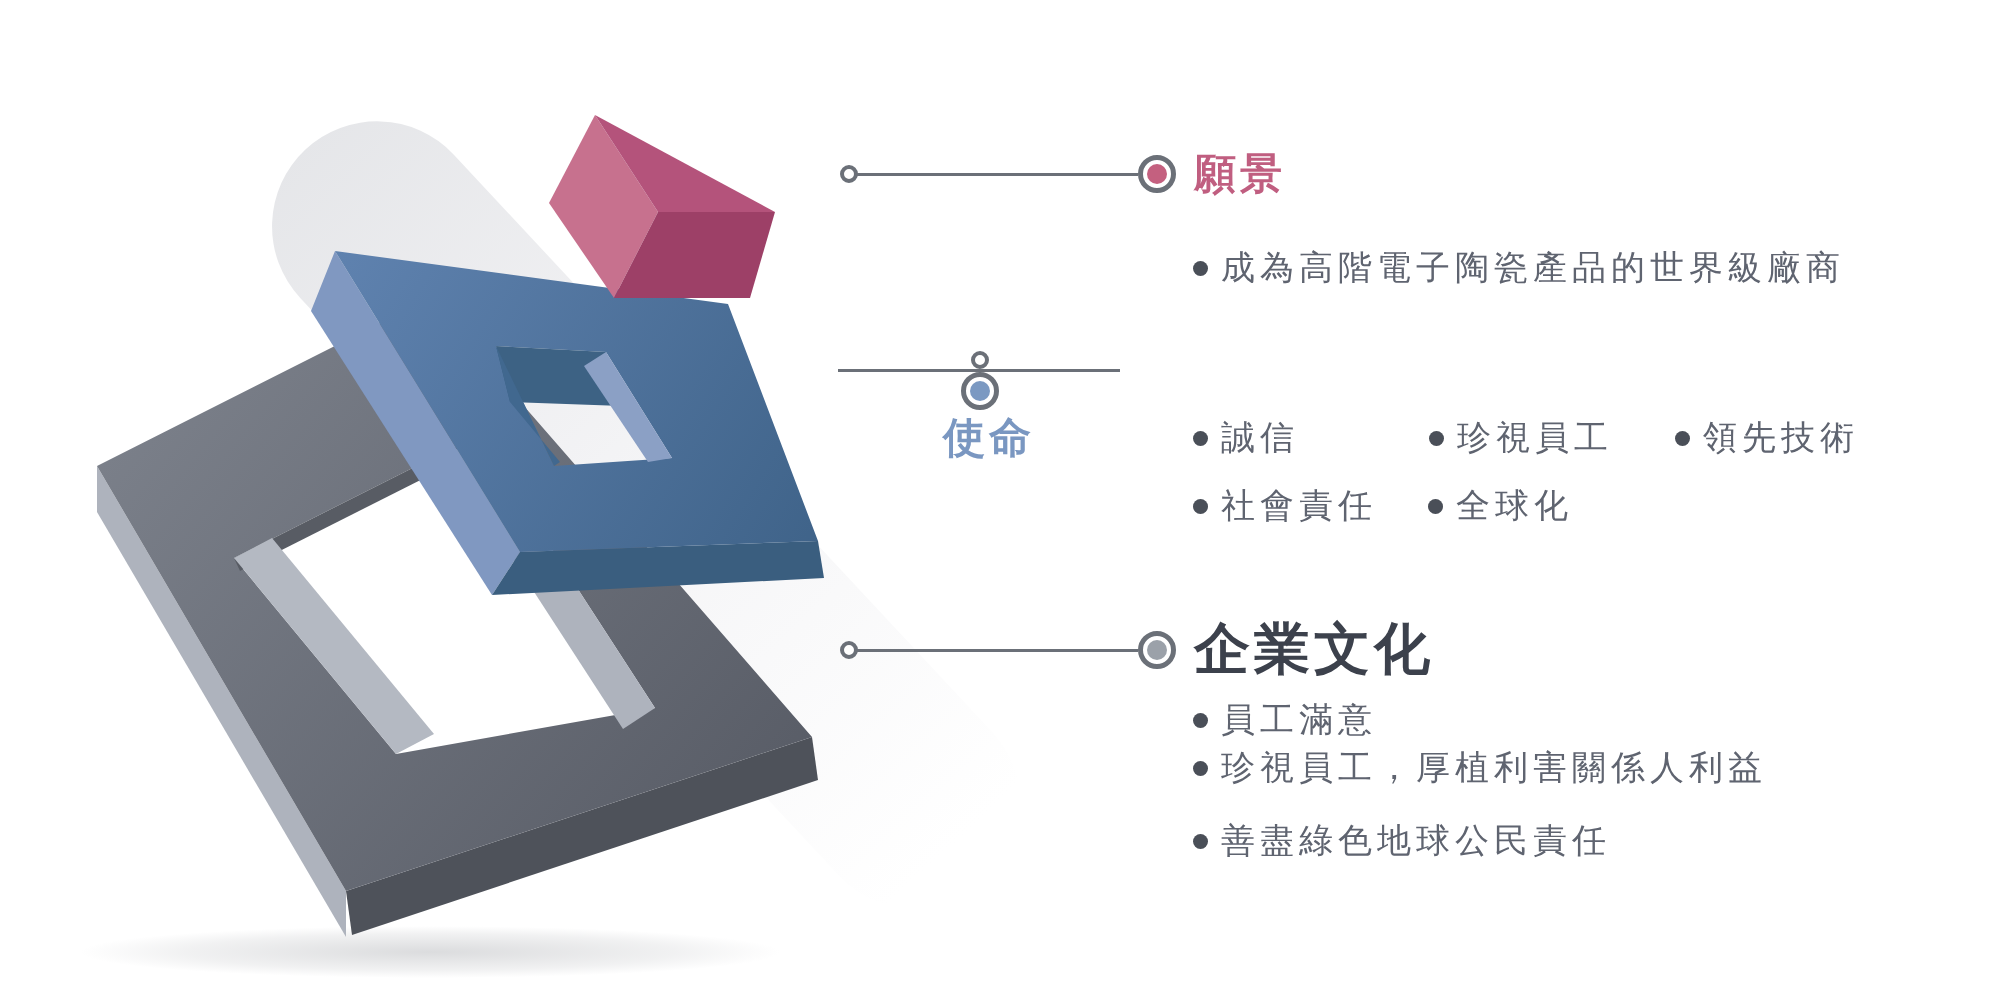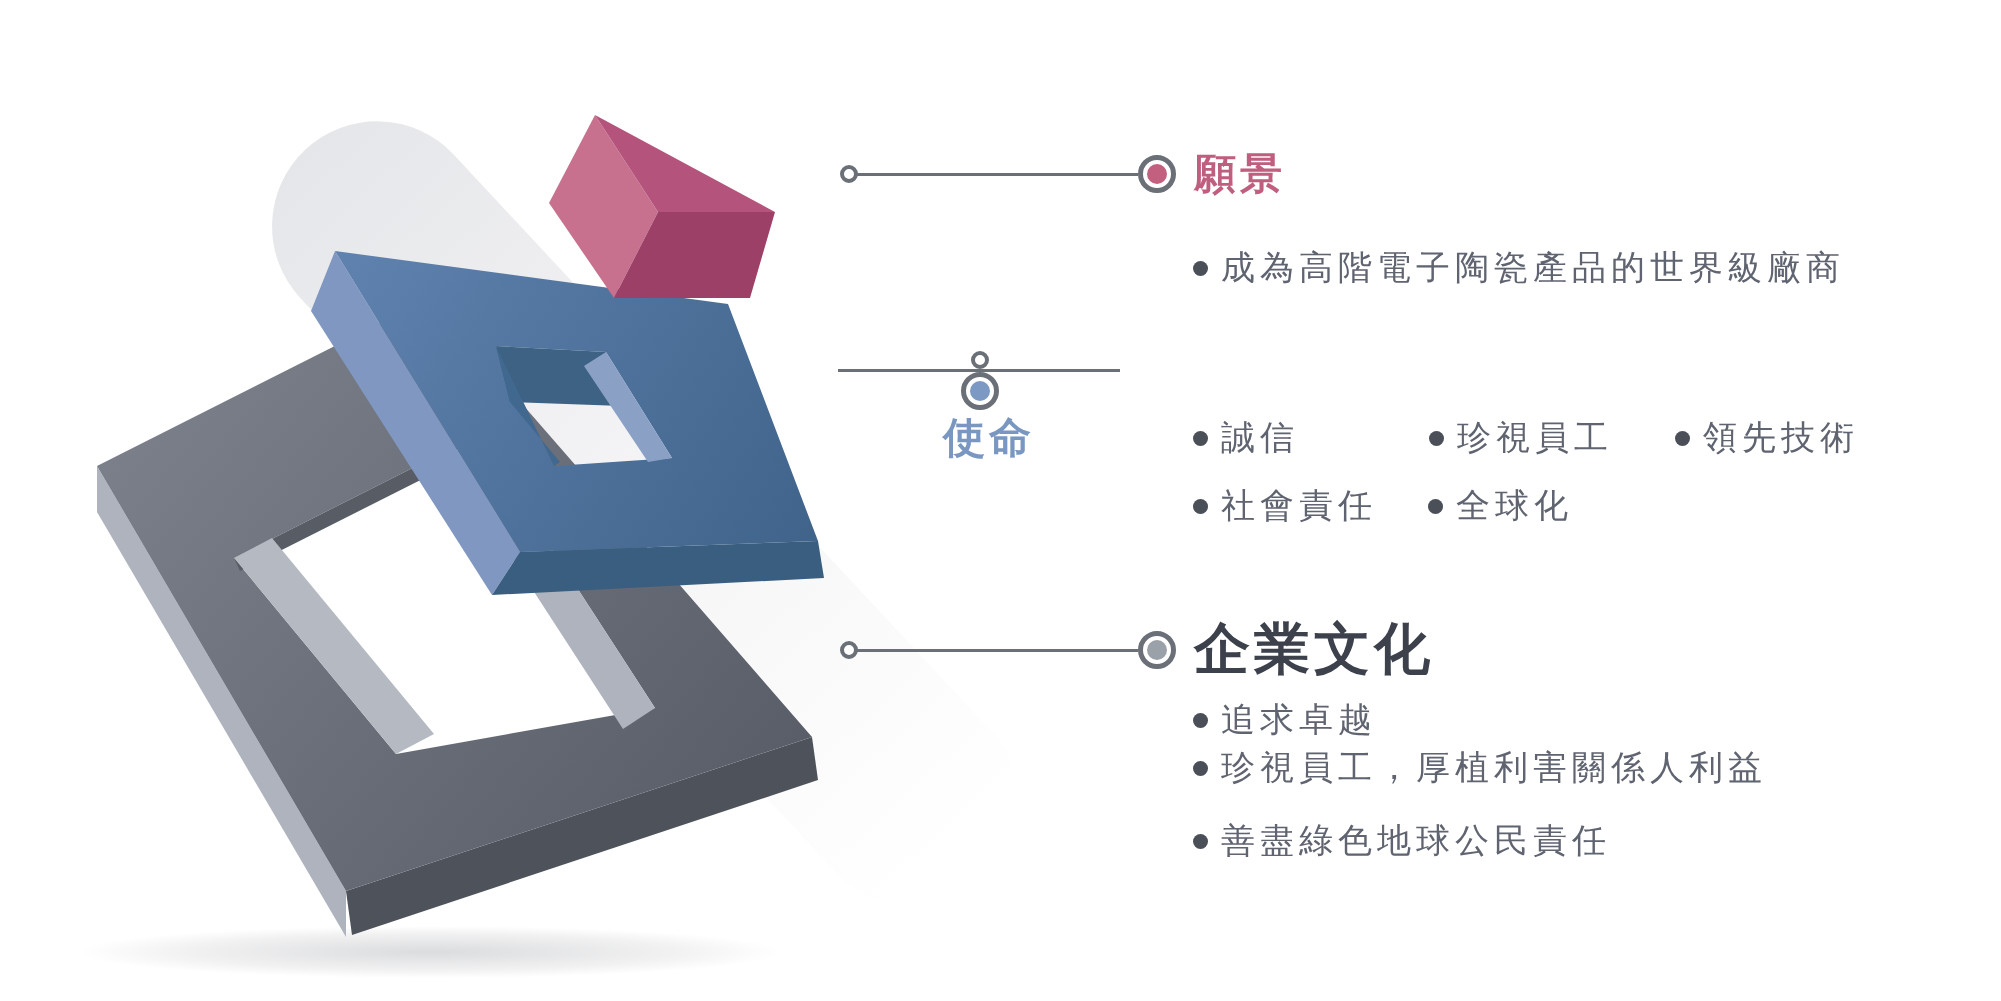--- a/index.html
+++ b/index.html
@@ -131,21 +131,21 @@
     <span class="endcap"></span>
     <span class="cline"></span>
     <span class="donut donut-culture">
         <span class="donut-dot"></span>
       </span>
     <h2 class="title title-culture">企業文化</h2>
   </div>
   <div class="bullets-row" style="top:699px;">
     <div class="bullet-item">
       <span class="dot"></span>
-      <span class="lbl">追求卓越</span>
+      <span class="lbl">員工滿意</span>
     </div>
   </div>
   <div class="bullets-row" style="top:747px;">
     <div class="bullet-item">
       <span class="dot"></span>
       <span class="lbl">珍視員工，厚植利害關係人利益</span>
     </div>
   </div>
   <div class="bullets-row" style="top:820px;">
     <div class="bullet-item">

